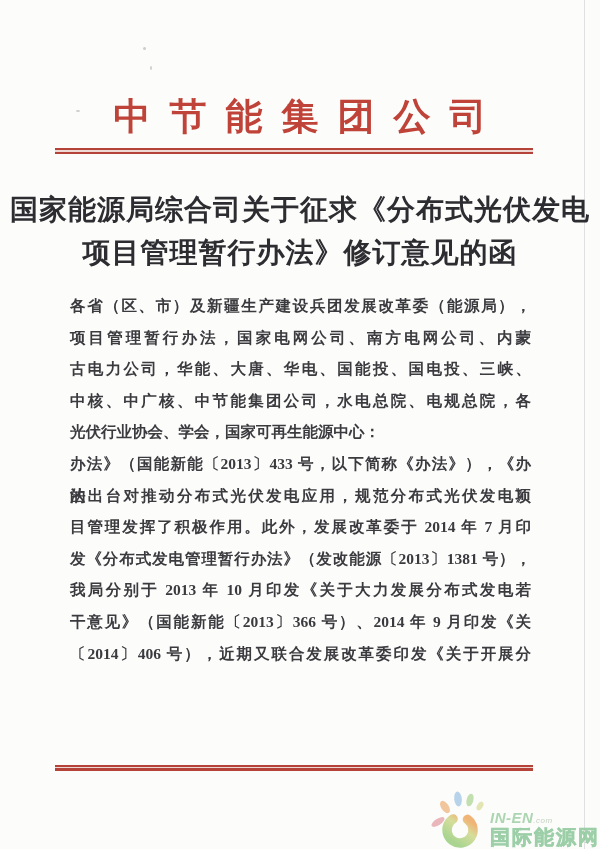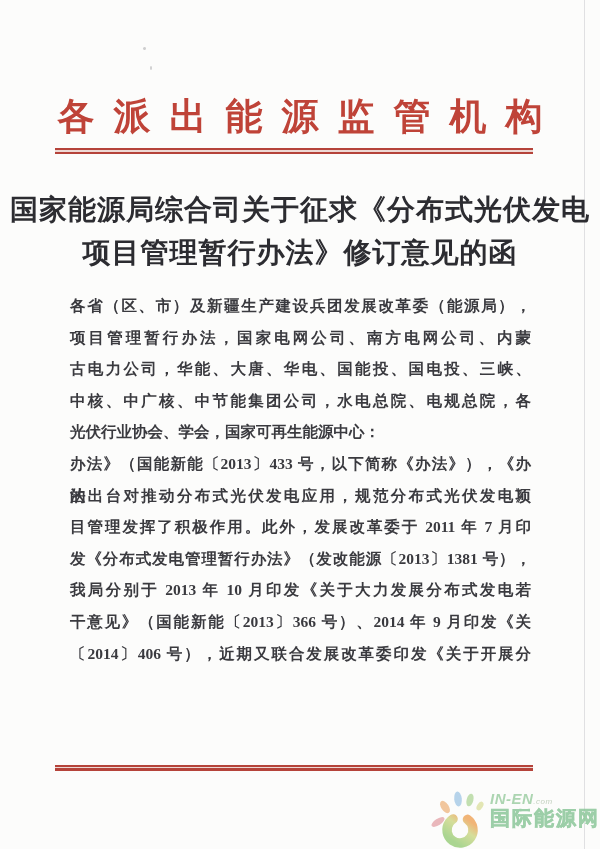--- a/index.html
+++ b/index.html
@@ -55,21 +55,21 @@
     position:absolute; top:0; bottom:0; left:584px; width:1px;
     background:rgba(190,190,195,0.45);
   }
   .speck { position:absolute; background:rgba(120,120,125,0.35); border-radius:50%; }
   .speck1 { left:143px; top:47px;  width:3px; height:3px; transform:rotate(40deg); }
   .speck2 { left:150px; top:66px;  width:2px; height:4px; }
   .speck3 { left:76px;  top:110px; width:4px; height:2px; }
   
   .watermark {
     position:absolute; right:0; bottom:0;
-    display:flex; align-items:flex-start;
+    display:flex; align-items:flex-end;
     opacity:0.85;
     font-family:"Liberation Sans","DejaVu Sans",sans-serif;
   }
   .wm-logo { display:block; margin-right:-8px; margin-bottom:0; }
   .wm-text { padding-bottom:2px; }
   .wm-brand {
     font-size:15px; font-weight:bold; font-style:italic;
     color:#9fcfa5; letter-spacing:0.5px; line-height:15px;
   }
   .wm-com { font-size:8px; font-weight:normal; color:#b9cab5; }
@@ -82,37 +82,37 @@
 </head>
 <body>
 
 <div class="page">
 
   <div class="edge-line"></div>
   <div class="speck speck1"></div>
   <div class="speck speck2"></div>
   <div class="speck speck3"></div>
 
-  <div class="letterhead">各派出能源监管机构</div>
+  <div class="letterhead">中节能集团公司</div>
   <div class="rule rule-top"></div>
 
   <div class="doc-title">
     <div>国家能源局综合司关于征求《分布式光伏发电</div>
     <div>项目管理暂行办法》修订意见的函</div>
   </div>
 
   <div class="doc-body">
       <div class="body-line">各省（区、市）及新疆生产建设兵团发展改革委（能源局），</div>
       <div class="body-line">项目管理暂行办法，国家电网公司、南方电网公司、内蒙</div>
       <div class="body-line">古电力公司，华能、大唐、华电、国能投、国电投、三峡、</div>
       <div class="body-line">中核、中广核、中节能集团公司，水电总院、电规总院，各</div>
       <div class="body-line nojust">光伏行业协会、学会，国家可再生能源中心：</div>
       <div class="body-line">办法》（国能新能〔2013〕433 号，以下简称《办法》），《办法》</div>
       <div class="body-line">的出台对推动分布式光伏发电应用，规范分布式光伏发电项</div>
-      <div class="body-line">目管理发挥了积极作用。此外，发展改革委于 2011 年 7 月印</div>
+      <div class="body-line">目管理发挥了积极作用。此外，发展改革委于 2014 年 7 月印</div>
       <div class="body-line">发《分布式发电管理暂行办法》（发改能源〔2013〕1381 号），</div>
       <div class="body-line">我局分别于 2013 年 10 月印发《关于大力发展分布式发电若</div>
       <div class="body-line">干意见》（国能新能〔2013〕366 号）、2014 年 9 月印发《关</div>
       <div class="body-line">〔2014〕406 号），近期又联合发展改革委印发《关于开展分</div>
     </div>
 
   <div class="rule rule-bottom"></div>
 
   <div class="watermark">
     <svg class="wm-logo" width="70" height="58" viewBox="0 0 70 58" xmlns="http://www.w3.org/2000/svg">

